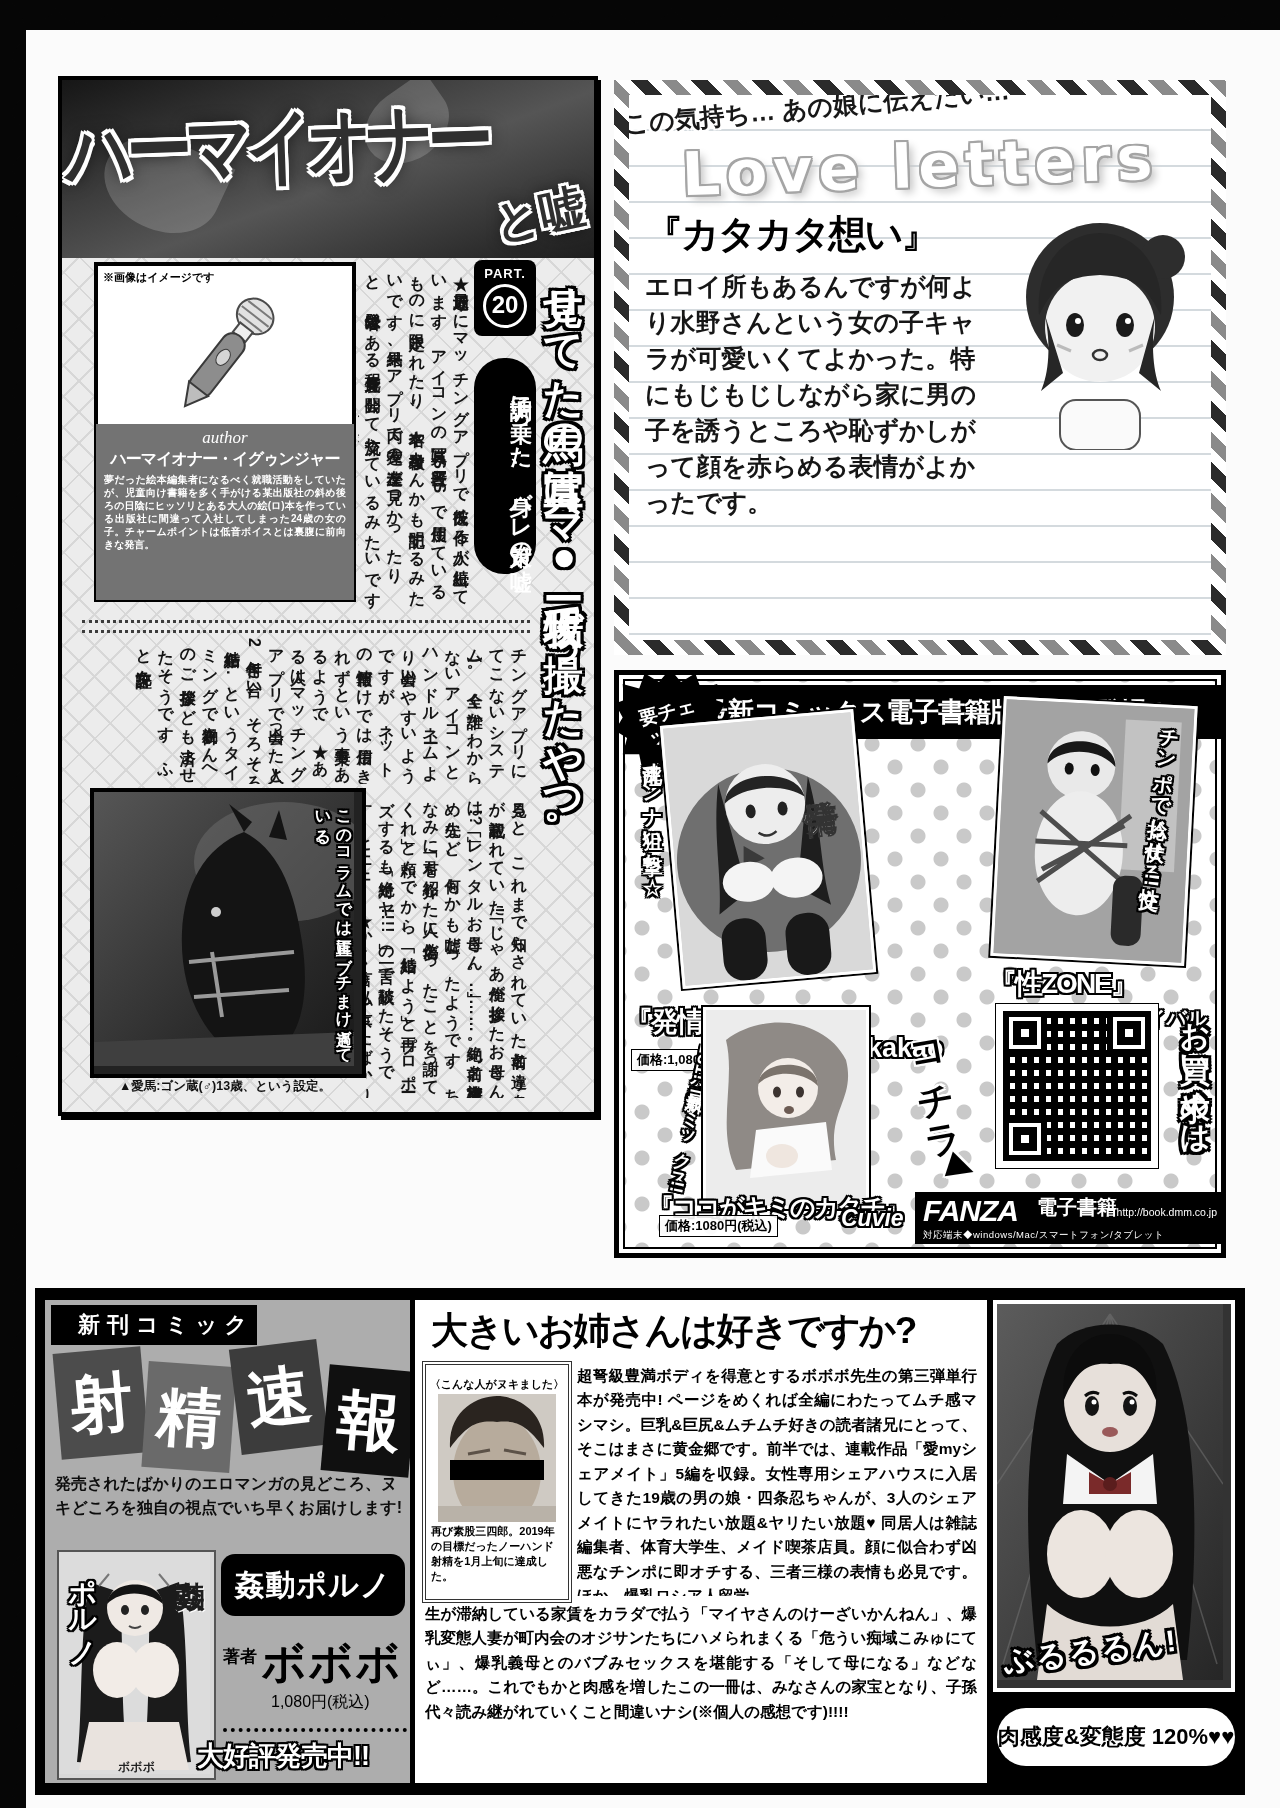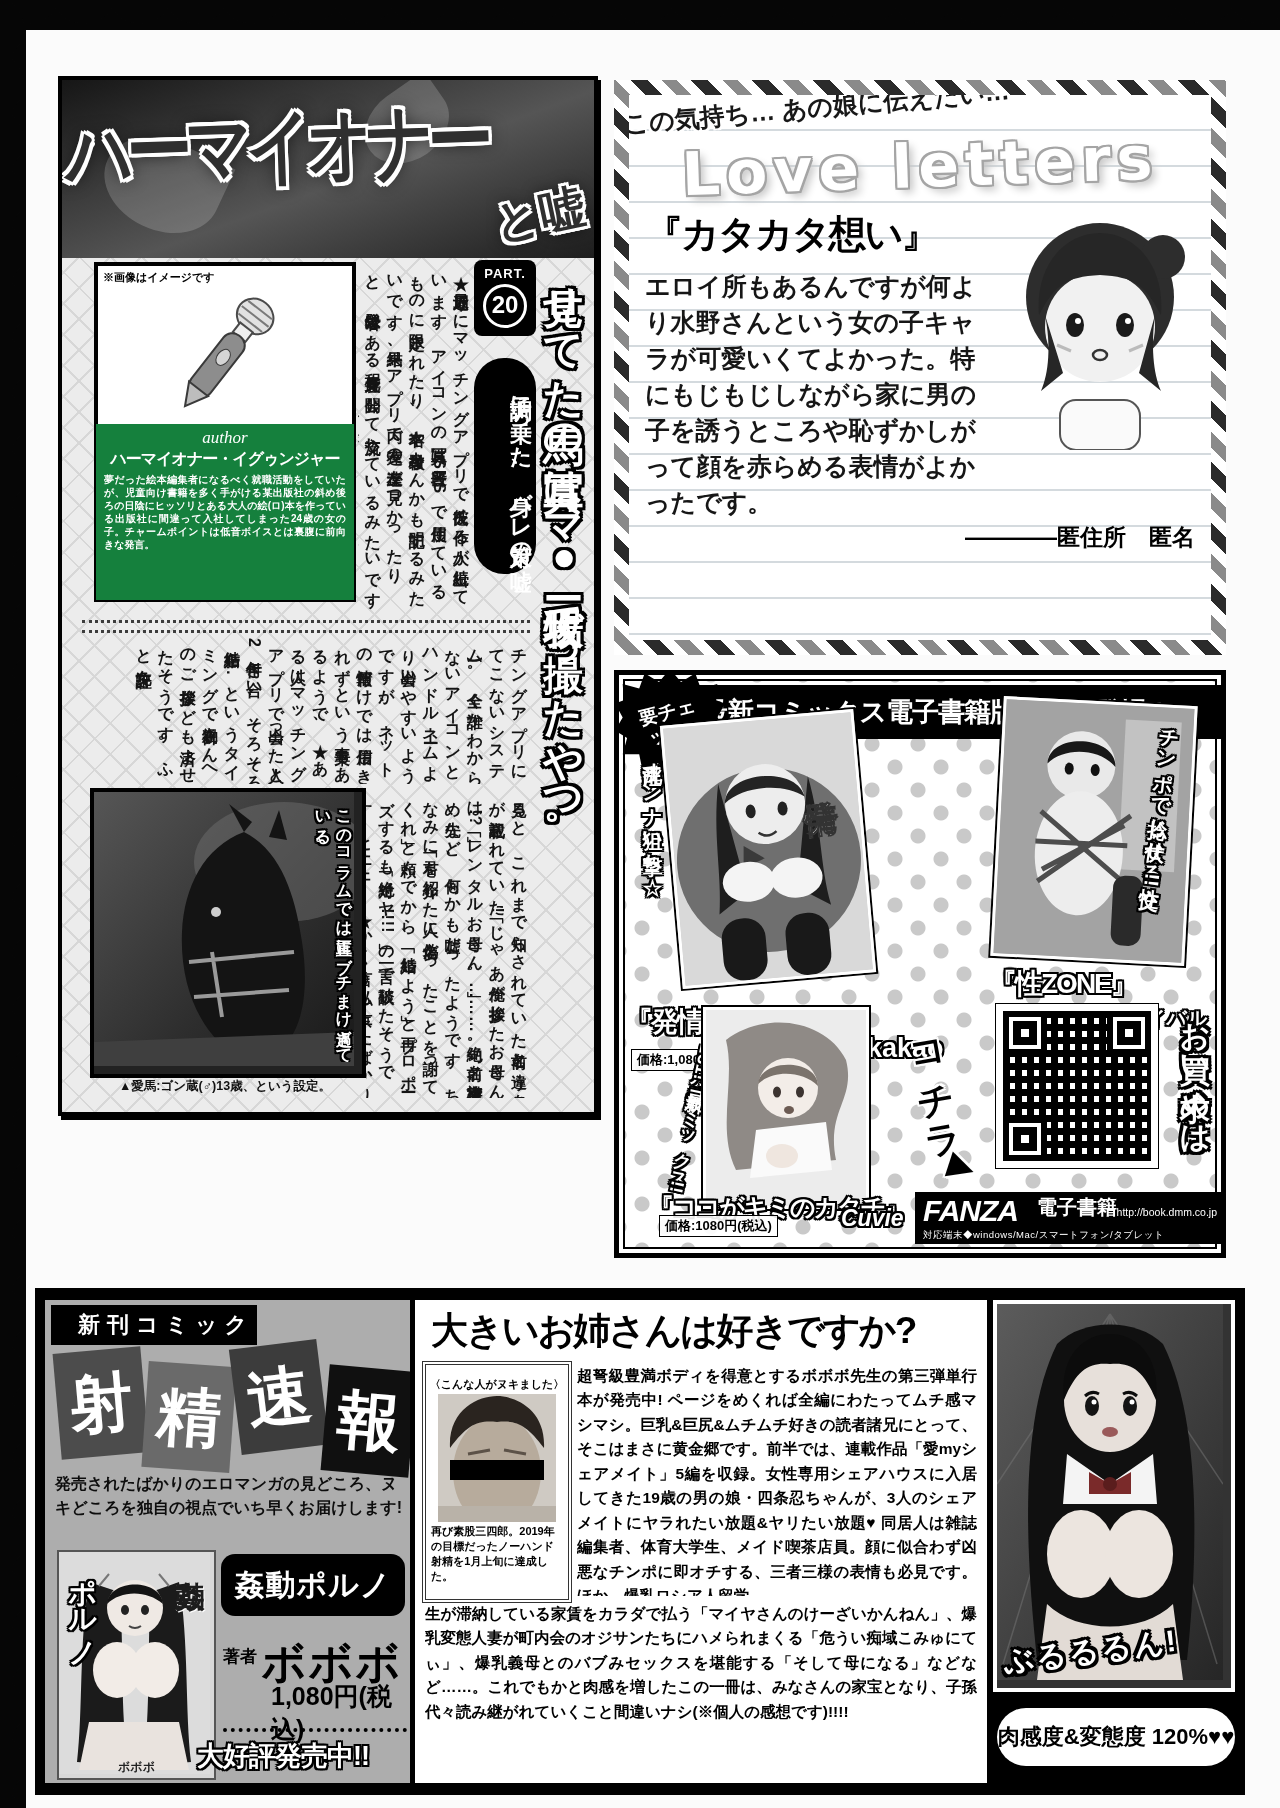--- a/index.html
+++ b/index.html
@@ -15,21 +15,21 @@
   
   #colbox{position:absolute;left:58px;top:76px;width:532px;height:1032px;border:4px solid #000;background:
     repeating-linear-gradient(45deg,#d7d7d7 0 2px,transparent 2px 22px),
     repeating-linear-gradient(-45deg,#d7d7d7 0 2px,transparent 2px 22px),#ececec;box-shadow:3px 4px 0 #000;}
   #coltitle{position:absolute;left:0;top:0;width:532px;height:178px;background:linear-gradient(160deg,#161616,#555 55%,#1d1d1d);overflow:hidden;}
   #coltitle .leaf{position:absolute;border-radius:50% 0 50% 50%;background:rgba(255,255,255,.18);}
   .partbadge{position:absolute;left:412px;top:180px;width:62px;background:#000;border-radius:8px;text-align:center;padding:6px 0 8px;color:#fff;}
   .partbadge .num{display:inline-block;width:38px;height:38px;border:3px solid #fff;border-radius:50%;font-size:24px;font-weight:900;line-height:36px;margin-top:3px;}
   .pill{position:absolute;left:412px;top:278px;width:62px;height:196px;background:#000;border-radius:30px;color:#fff;font-weight:900;font-size:22px;padding:10px 0;text-align:center;}
   .authorbox{position:absolute;left:32px;top:182px;width:254px;height:332px;border:4px solid #000;background:#fff;}
-  .authorbox .blk{position:absolute;left:-2px;right:-2px;bottom:-2px;height:168px;background:#15803d;color:#fff;padding:4px 8px;}
+  .authorbox .blk{position:absolute;left:-2px;right:-2px;bottom:-2px;height:168px;background:#737373;color:#fff;padding:4px 8px;}
   .divider{position:absolute;left:20px;top:540px;width:448px;height:7px;border-top:3px dotted #3c3c3c;border-bottom:3px dotted #3c3c3c;}
   .vbody{font-weight:600;color:#141414;font-size:16px;line-height:1.38;letter-spacing:1px;overflow:hidden;}
   .horse{position:absolute;left:28px;top:708px;width:268px;height:282px;border:4px solid #000;background:#222;}
   
   #lovebox{position:absolute;left:614px;top:80px;width:612px;height:575px;background:repeating-linear-gradient(45deg,#fff 0 10px,#8a8a8a 10px 21px,#fff 21px 31px,#2b2b2b 31px 43px);}
   #loveinner{position:absolute;left:15px;top:15px;right:15px;bottom:15px;background:repeating-linear-gradient(180deg,#fff 0 34px,#d4dade 34px 36px);padding:2px 16px;overflow:hidden;}
   .lovetitle{font-size:60px;font-weight:700;letter-spacing:6px;text-align:center;transform:rotate(-2deg);margin-top:34px;font-family:"DejaVu Sans",sans-serif;}
   .girlfloat{float:right;width:190px;height:245px;margin:4px 0 4px 10px;}
   
   #ebooks{position:absolute;left:614px;top:670px;width:602px;height:578px;border:5px solid #000;box-shadow:inset 0 0 0 4px #fff,inset 0 0 0 6px #000;background:
@@ -147,21 +147,20 @@
           <ellipse cx="120" cy="120" rx="9" ry="12" fill="#1a1a1a"></ellipse>
           <circle cx="73" cy="116" r="3" fill="#fff"></circle>
             <circle cx="123" cy="116" r="3" fill="#fff"></circle>
           <path d="M52 140 l14 6 M124 146 l14 -6" stroke="#bbb" stroke-width="3"></path>
           <ellipse cx="95" cy="150" rx="7" ry="5" fill="none" stroke="#333" stroke-width="2.5"></ellipse>
           <rect x="55" y="195" width="80" height="50" rx="16" fill="#fafafa" stroke="#555" stroke-width="2"></rect>
         </svg>
       </div>
       <div style="font-size:38px;font-weight:900;letter-spacing:-2px;margin-top:8px;">『カタカタ想い』</div>
       <div style="font-size:25px;font-weight:700;line-height:36px;margin-top:8px;color:#161616;">エロイ所もあるんですが何より水野さんという女の子キャラが可愛いくてよかった。特にもじもじしながら家に男の子を誘うところや恥ずかしがって顔を赤らめる表情がよかったです。</div>
-      <div style="text-align:right;font-size:23px;font-weight:900;margin-top:2px;">――――匿住所　匿名</div>
     </div>
   </div>
 
   <div id="ebooks">
     <div class="ebhead">最新コミックス電子書籍版★続々登場!!</div>
     <div class="burst">
         <span>要チェック♪</span>
       </div>
 
     <div class="abs vt ow2" style="left:10px;top:74px;width:38px;height:256px;font-size:20px;font-weight:900;overflow:hidden;">淫乱オンナ狙い撃ち☆</div>
@@ -283,21 +282,21 @@
         <div class="abs" style="left:0;right:0;bottom:2px;text-align:center;font-size:12px;font-weight:900;color:#222;">ボボボ</div>
       </div>
 
       <div class="abs" style="left:176px;top:254px;width:184px;height:62px;background:#000;border-radius:14px;">
         <span style="display:block;color:#fff;font-size:30px;font-weight:900;text-align:center;line-height:62px;letter-spacing:1px;">姦動ポルノ</span>
       </div>
       <div class="abs" style="left:178px;top:334px;width:184px;">
         <span style="font-size:17px;font-weight:900;vertical-align:16px;">著者</span>
         <span style="font-size:44px;font-weight:900;letter-spacing:2px;">ボボボ</span>
       </div>
-      <div class="abs" style="left:226px;top:380px;font-size:25px;font-weight:700;">1,080円(税込)</div>
+      <div class="abs" style="left:226px;top:392px;font-size:16px;font-weight:400;">1,080円(税込)</div>
       <div class="abs" style="left:178px;top:428px;width:184px;border-top:4px dotted #000;"></div>
       <div class="abs ow2" style="left:152px;top:438px;width:212px;font-size:27px;font-weight:900;letter-spacing:-1px;">大好評発売中!!</div>
     </div>
 
     <div id="whitepanel">
       <div class="abs" style="left:16px;top:6px;font-size:37px;font-weight:900;letter-spacing:-2px;color:#000;">大きいお姉さんは好きですか?</div>
       <div class="photobox">
         <div style="font-size:11px;font-weight:900;margin-top:12px;">〈こんな人がヌキました〉</div>
         <div style="margin:2px auto 0;width:118px;height:128px;">
           <svg width="118" height="128" viewBox="0 0 118 128">

